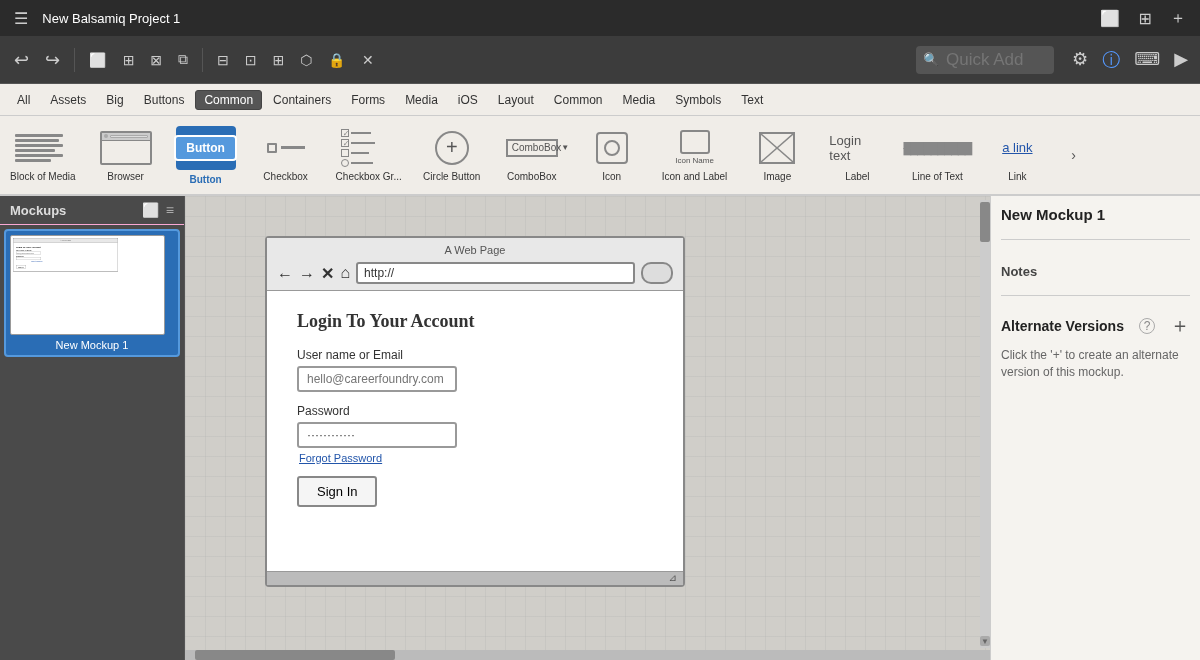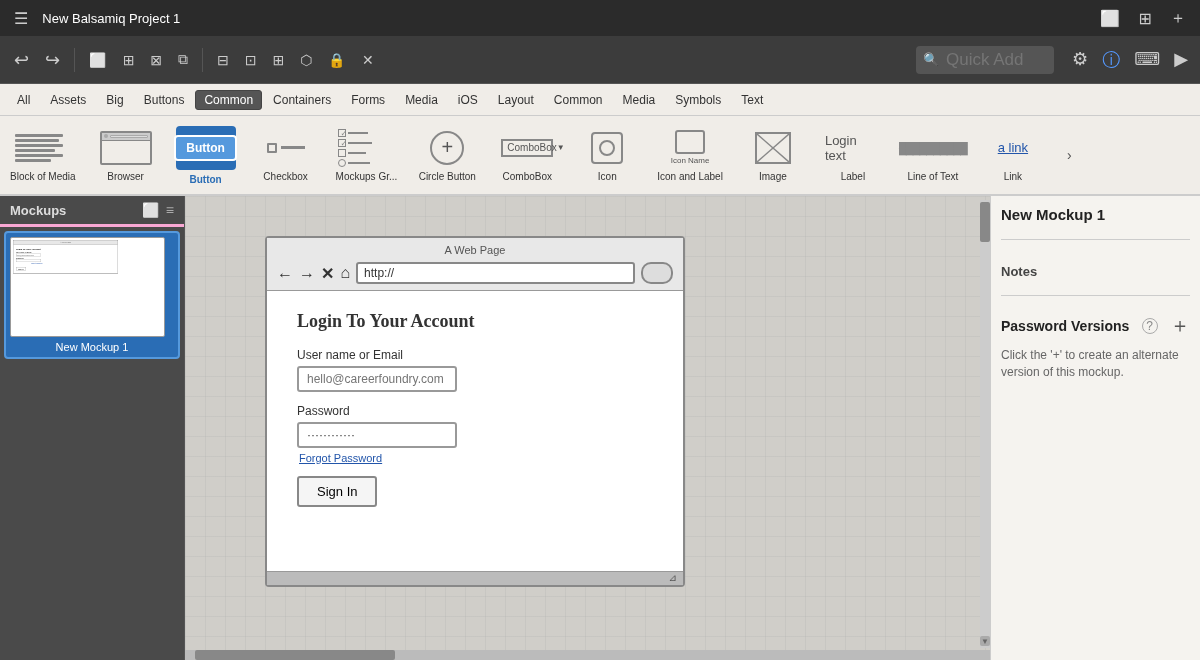--- a/index.html
+++ b/index.html
@@ -133,21 +133,21 @@
       flex-shrink: 0;
     }
     #sidebar-header {
       display: flex;
       align-items: center;
       justify-content: space-between;
       padding: 6px 10px;
       color: #ddd;
       font-size: 13px;
       font-weight: 600;
-      border-bottom: 3px solid #f9a8d4;
+      border-bottom: 1px solid #f9a8d4;
     }
     .sidebar-header-icons { display: flex; gap: 6px; }
     .sidebar-header-icons span { cursor: pointer; color: #aaa; font-size: 14px; }
     #mockup-list { flex: 1; overflow-y: auto; padding: 4px; }
     .mockup-item {
       border-radius: 4px;
       padding: 4px;
       cursor: pointer;
       margin-bottom: 4px;
     }
@@ -423,21 +423,21 @@
         </div>
       <div style="display:flex;align-items:center;gap:2px;">
           <div style="width:8px;height:8px;border:1px solid #888;"></div>
           <div style="width:18px;height:2px;background:#888;"></div>
         </div>
       <div style="display:flex;align-items:center;gap:2px;">
           <div style="width:8px;height:8px;border:1px solid #888;border-radius:50%;"></div>
           <div style="width:22px;height:2px;background:#888;"></div>
         </div>
     </div>
-    <span class="comp-label">Mockups Gr...</span>
+    <span class="comp-label">Checkbox Gr...</span>
   </div>
 
   <div class="comp-item">
     <div class="comp-preview">
       <div style="width:34px;height:34px;border:2px solid #888;border-radius:50%;display:flex;align-items:center;justify-content:center;font-size:20px;color:#555;">+</div>
     </div>
     <span class="comp-label">Circle Button</span>
   </div>
 
   <div class="comp-item">
@@ -575,21 +575,21 @@
       <div style="width:200px;height:10px;background:#888;border-radius:2px;position:absolute;left:10px;"></div>
     </div>
   </div>
 
   <div id="right-panel">
     <div class="rp-section-title">New Mockup 1</div>
     <hr class="rp-divider">
     <div class="rp-label">Notes</div>
     <hr class="rp-divider">
     <div class="rp-alt-header">
-      <span style="font-size:14px;font-weight:600;color:#222;">Password Versions</span>
+      <span style="font-size:14px;font-weight:600;color:#222;">Alternate Versions</span>
       <span style="font-size:12px;color:#888;border:1px solid #aaa;border-radius:50%;width:16px;height:16px;display:flex;align-items:center;justify-content:center;">?</span>
       <span class="rp-alt-plus">＋</span>
     </div>
     <div class="rp-note">Click the '+' to create an alternate version of this mockup.</div>
   </div>
 
 </div>
 
 <div style="position:fixed;right:210px;top:200px;bottom:12px;width:10px;background:#ccc;z-index:100;">
   <div style="width:10px;height:40px;background:#888;border-radius:2px;position:absolute;top:2px;"></div>

